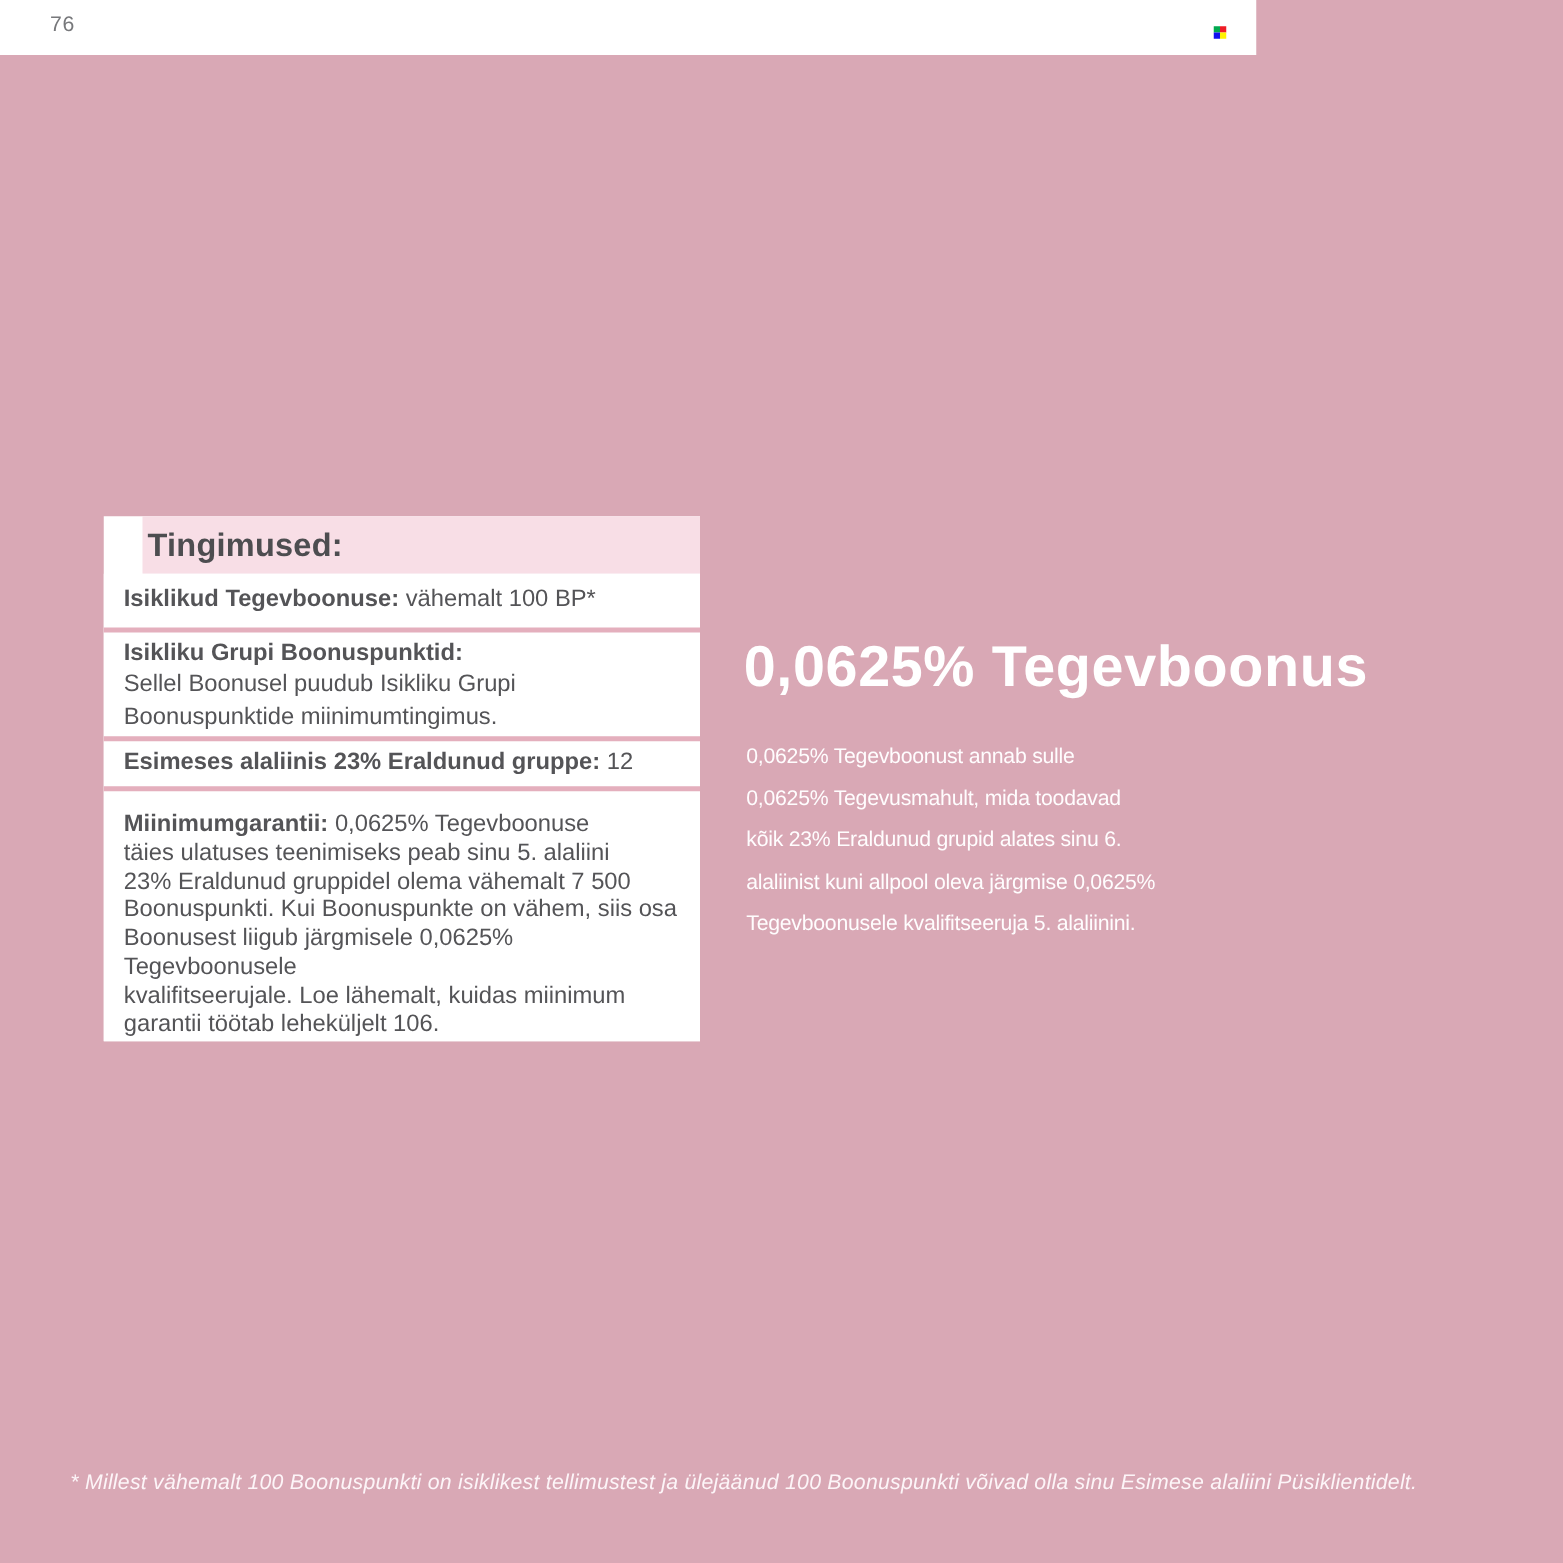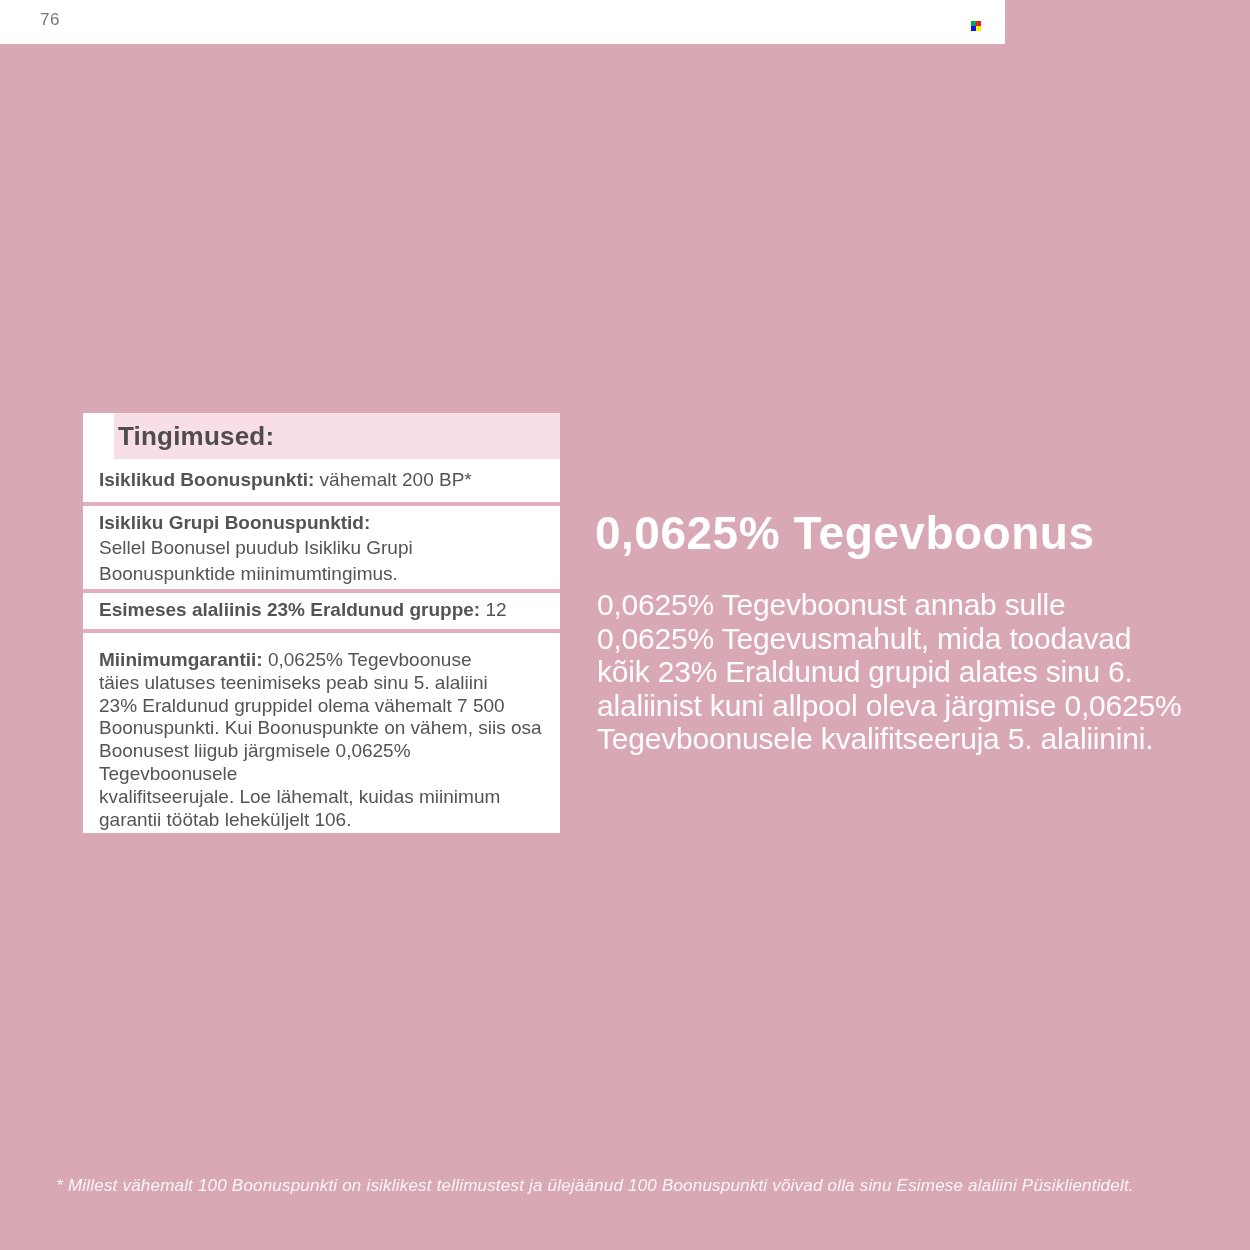--- a/index.html
+++ b/index.html
@@ -50,21 +50,21 @@
   .row-4 { flex:1; border-top:4px solid #e4afbd; padding-top:16px; line-height:22.8px; }
 
   
   .main-title {
     position:absolute; left:595px; top:504px;
     font-size:46px; font-weight:bold; line-height:58px;
     color:#ffffff; letter-spacing:0.5px; white-space:nowrap;
   }
   .main-body {
     position:absolute; left:597px; top:588px; width:600px;
-    font-size:30px; line-height:33.6px; letter-spacing:-0.2px;
+    font-size:17px; line-height:33.6px; letter-spacing:-0.2px;
     color:#fffdfe; white-space:pre-line;
   }
 
   
   .footnote {
     position:absolute; left:0; top:1176px; width:1190px;
     text-align:center; font-size:17px; font-style:italic;
     color:#fdf5f8; letter-spacing:0.2px;
   }
 </style>
@@ -79,21 +79,21 @@
       <div class="logo-cell" style="background: rgb(0, 169, 79);"></div>
       <div class="logo-cell" style="background: rgb(238, 28, 37);"></div>
       <div class="logo-cell" style="background: rgb(16, 16, 240);"></div>
       <div class="logo-cell" style="background: rgb(255, 242, 0);"></div>
     </div>
   </div>
 
   <div class="conditions">
     <div class="cond-header">Tingimused:</div>
 
-    <div class="cond-row row-1"><span class="label">Isiklikud Boonuspunkti:</span><span> vähemalt 200 BP*</span></div>
+    <div class="cond-row row-1"><span class="label">Isiklikud Tegevboonuse:</span><span> vähemalt 100 BP*</span></div>
 
     <div class="cond-row row-2"><span class="label">Isikliku Grupi Boonuspunktid:</span><span>
 Sellel Boonusel puudub Isikliku Grupi
 Boonuspunktide miinimumtingimus.</span></div>
 
     <div class="cond-row row-3"><span class="label">Esimeses alaliinis 23% Eraldunud gruppe:</span><span> 12</span></div>
 
     <div class="cond-row row-4"><span class="label">Miinimumgarantii:</span><span> 0,0625% Tegevboonuse
 täies ulatuses teenimiseks peab sinu 5. alaliini
 23% Eraldunud gruppidel olema vähemalt 7 500

